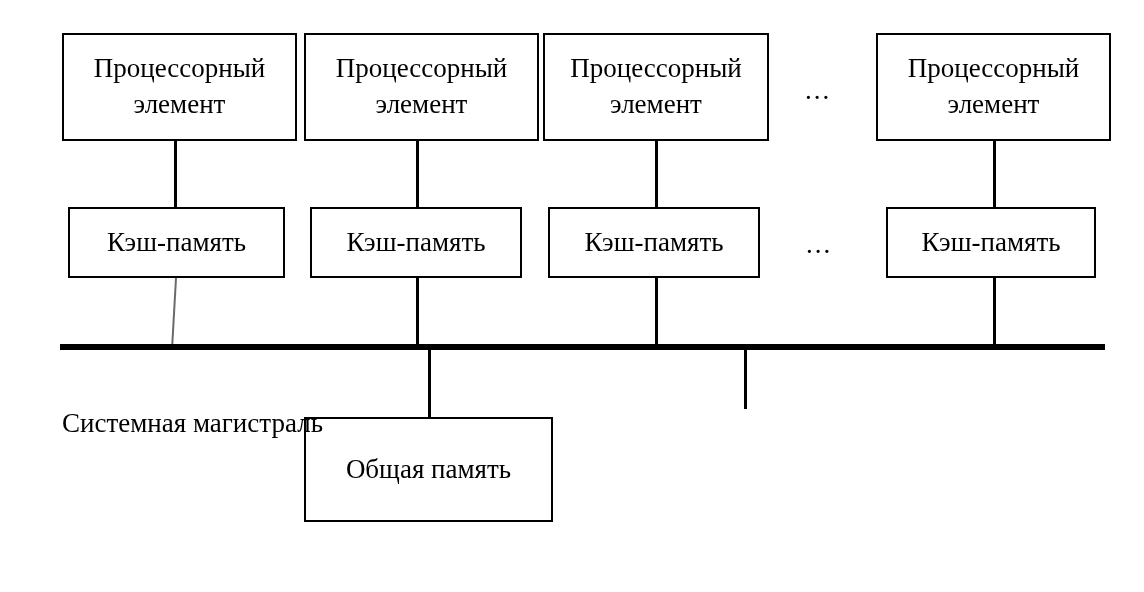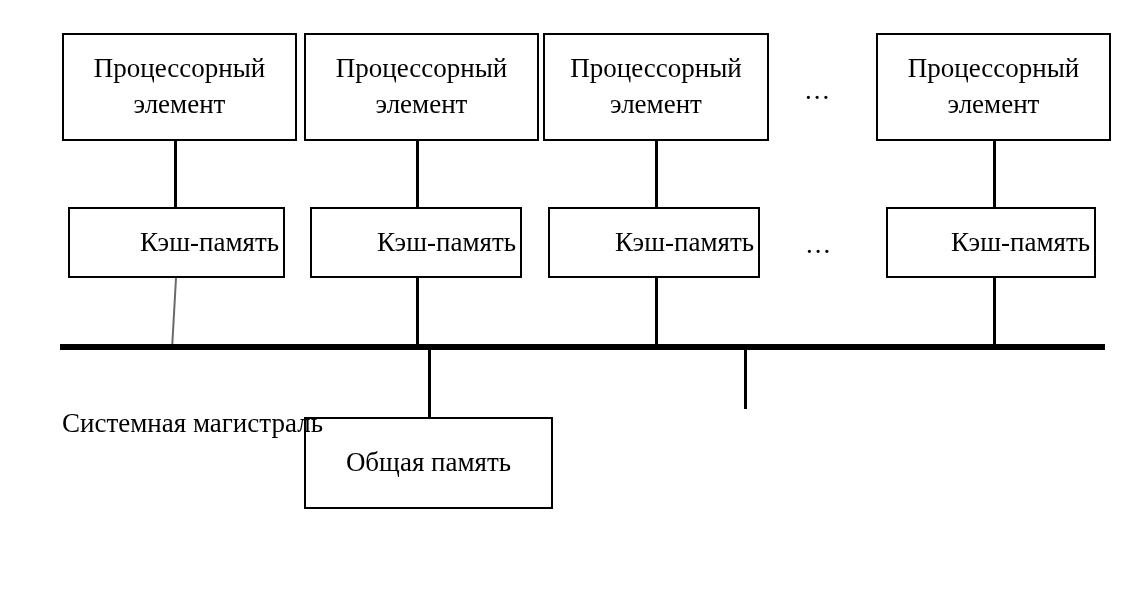--- a/index.html
+++ b/index.html
@@ -35,21 +35,21 @@
   }
   .node .label {
     display: block;
     width: 100%;
     padding: 0 4px;
     white-space: pre-line;
   }
 
   
   .pe-node   { font-size: 27px; }
-  .cache-node{ font-size: 27px; text-align: right; }
+  .cache-node{ font-size: 27px; }
   .bottom-node { font-size: 27px; }
 
   
   .vline {
     position: absolute;
     background: #000000;
     width: 2.5px;
     z-index: 1;
   }
   .vline.slant {
@@ -138,18 +138,18 @@
   <div class="ellipsis" style="left:806px; top:229px;">...</div>
 
   <div class="node cache-node" style="left:886px; top:207px; width:210px; height:71px;">
     <span class="label">Кэш-память</span>
   </div>
 
   <div class="bus" style="left:60px; top:344px; width:1045px;"></div>
 
   <div class="bus-label" style="left:62px; top:360px;">Системная магистраль</div>
 
-  <div class="node bottom-node" style="left:304px; top:417px; width:249px; height:92px;">
+  <div class="node bottom-node" style="left:304px; top:417px; width:249px; height:105px;">
     <span class="label">Общая память</span>
   </div>
 
 
 </div>
 
 </body></html>

